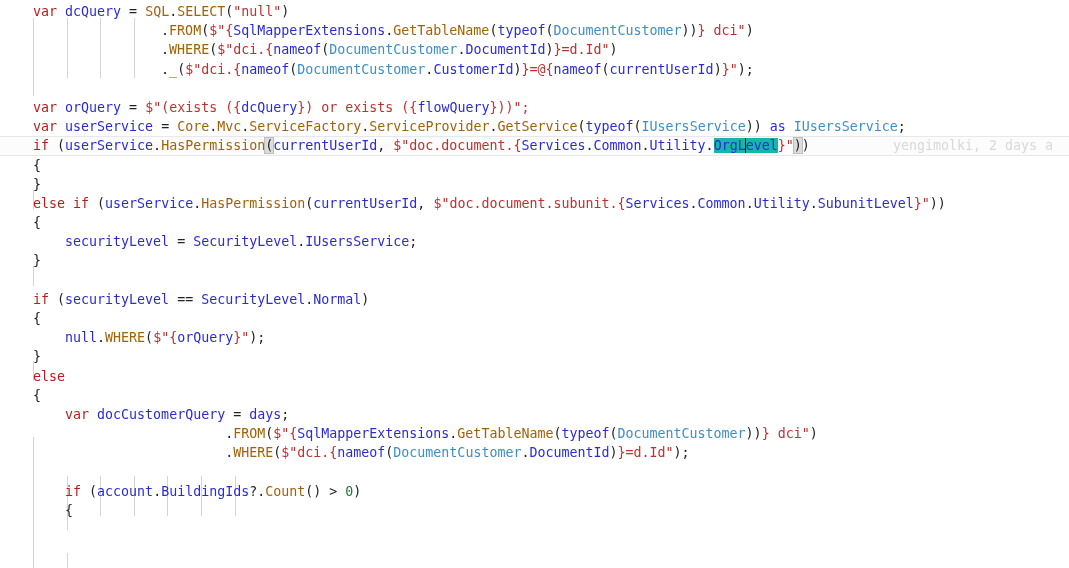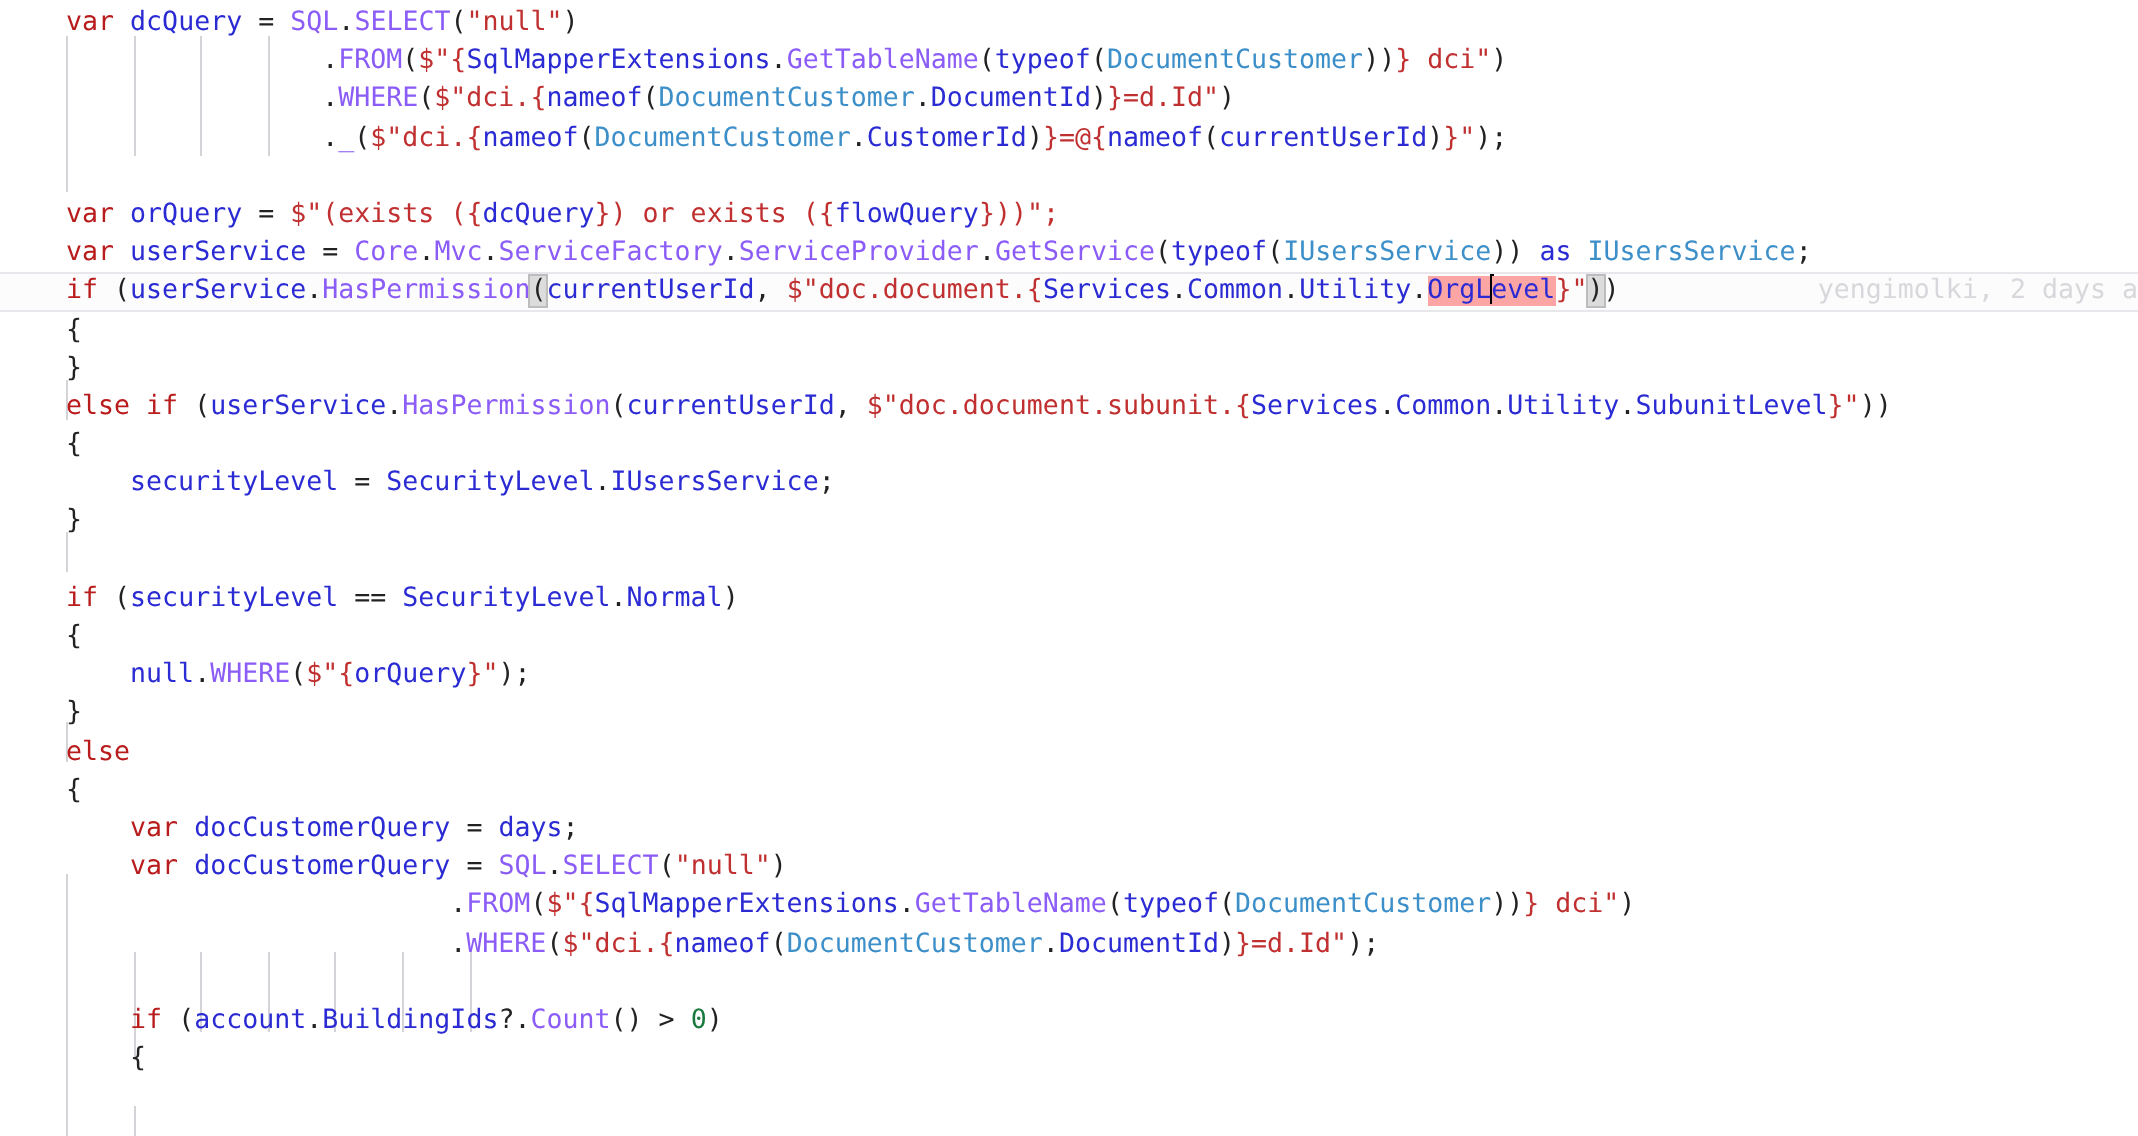--- a/index.html
+++ b/index.html
@@ -67,29 +67,29 @@
   .guide {
     position: absolute;
     width: 1px;
     background: #d4d4d8;
   }
 
   
   .t-kw      { color: #b91c1c; }            
   .t-ident   { color: #2b2bd4; }            
   .t-type    { color: #3c8fc8; }            
-  .t-method  { color: #8b5cf6; margin-top: 24px; }            
+  .t-method  { color: #a16207; margin-top: 24px; }            
   .t-plain   { color: #222222; }            
   .t-str     { color: #c03030; }            
   .t-interp  { color: #2b2bd4; }            
   .t-num     { color: #1a7a3e; }
 
   
   .sel {
-    background: #fca5a5;
+    background: #14b8a6;
     color: #2b2bd4;
   }
   
   .paren-match {
     background: #dcdcdc;
     outline: 1px solid #bdbdbd;
     color: #222222;
   }
   
   .caret {
@@ -106,21 +106,21 @@
     position: absolute;
     right: 0;
     top: 0;
     height: 19.2px;
     line-height: 19.2px;
     color: #d8d8dc;
     font-family: "DejaVu Sans Mono", "Liberation Mono", monospace;
     font-size: 13.3px;
     white-space: pre;
     z-index: 3;
-    padding-right: 0;
+    padding-right: 16px;
   }
 </style>
 </head>
 <body>
 
 <div id="editor">
 
   <div id="guides">
 
     <div class="guide" style="left:33px; top:18px;  height:78px;"></div>
@@ -183,21 +183,20 @@
     <div class="code-line"><span class="line-text">    <span class="t-ident">null</span><span class="t-plain">.</span><span class="t-method">WHERE</span><span class="t-plain">(</span><span class="t-str">$"</span><span class="t-str">{</span><span class="t-interp">orQuery</span><span class="t-str">}</span><span class="t-str">"</span><span class="t-plain">);</span></span></div>
 
     <div class="code-line"><span class="line-text"><span class="t-plain">}</span></span></div>
 
     <div class="code-line"><span class="line-text"><span class="t-kw">else</span></span></div>
 
     <div class="code-line"><span class="line-text"><span class="t-plain">{</span></span></div>
 
     <div class="code-line"><span class="line-text">    <span class="t-kw">var</span> <span class="t-ident">docCustomerQuery</span> <span class="t-plain">=</span> <span class="t-kw" style="color:#2b2bd4">days</span><span class="t-plain">;</span></span></div>
 
-    <div class="code-line"><span class="line-text">    <span class="t-kw">var</span> <span class="t-ident">docCustomerQuery</span> <span class="t-plain">=</span> <span class="t-method">SQL</span><span class="t-plain">.</span><span class="t-method">SELECT</span><span class="t-plain">(</span><span class="t-str">"null"</span><span class="t-plain">)</span></span></div>
 
     <div class="code-line"><span class="line-text">                        <span class="t-plain">.</span><span class="t-method">FROM</span><span class="t-plain">(</span><span class="t-str">$"</span><span class="t-str">{</span><span class="t-interp">SqlMapperExtensions</span><span class="t-plain">.</span><span class="t-method">GetTableName</span><span class="t-plain">(</span><span class="t-ident">typeof</span><span class="t-plain">(</span><span class="t-type">DocumentCustomer</span><span class="t-plain">))</span><span class="t-str">}</span><span class="t-str"> dci"</span><span class="t-plain">)</span></span></div>
 
     <div class="code-line"><span class="line-text">                        <span class="t-plain">.</span><span class="t-method">WHERE</span><span class="t-plain">(</span><span class="t-str">$"dci.</span><span class="t-str">{</span><span class="t-interp">nameof</span><span class="t-plain">(</span><span class="t-type">DocumentCustomer</span><span class="t-plain">.</span><span class="t-interp">DocumentId</span><span class="t-plain">)</span><span class="t-str">}</span><span class="t-str">=d.Id"</span><span class="t-plain">);</span></span></div>
 
     <div class="code-line"><span class="line-text"> </span></div>
 
     <div class="code-line"><span class="line-text">    <span class="t-kw">if</span> <span class="t-plain">(</span><span class="t-ident">account</span><span class="t-plain">.</span><span class="t-ident">BuildingIds</span><span class="t-plain">?.</span><span class="t-method">Count</span><span class="t-plain">()</span> <span class="t-plain">&gt;</span> <span class="t-num">0</span><span class="t-plain">)</span></span></div>
 
     <div class="code-line"><span class="line-text">    <span class="t-plain">{</span></span></div>

